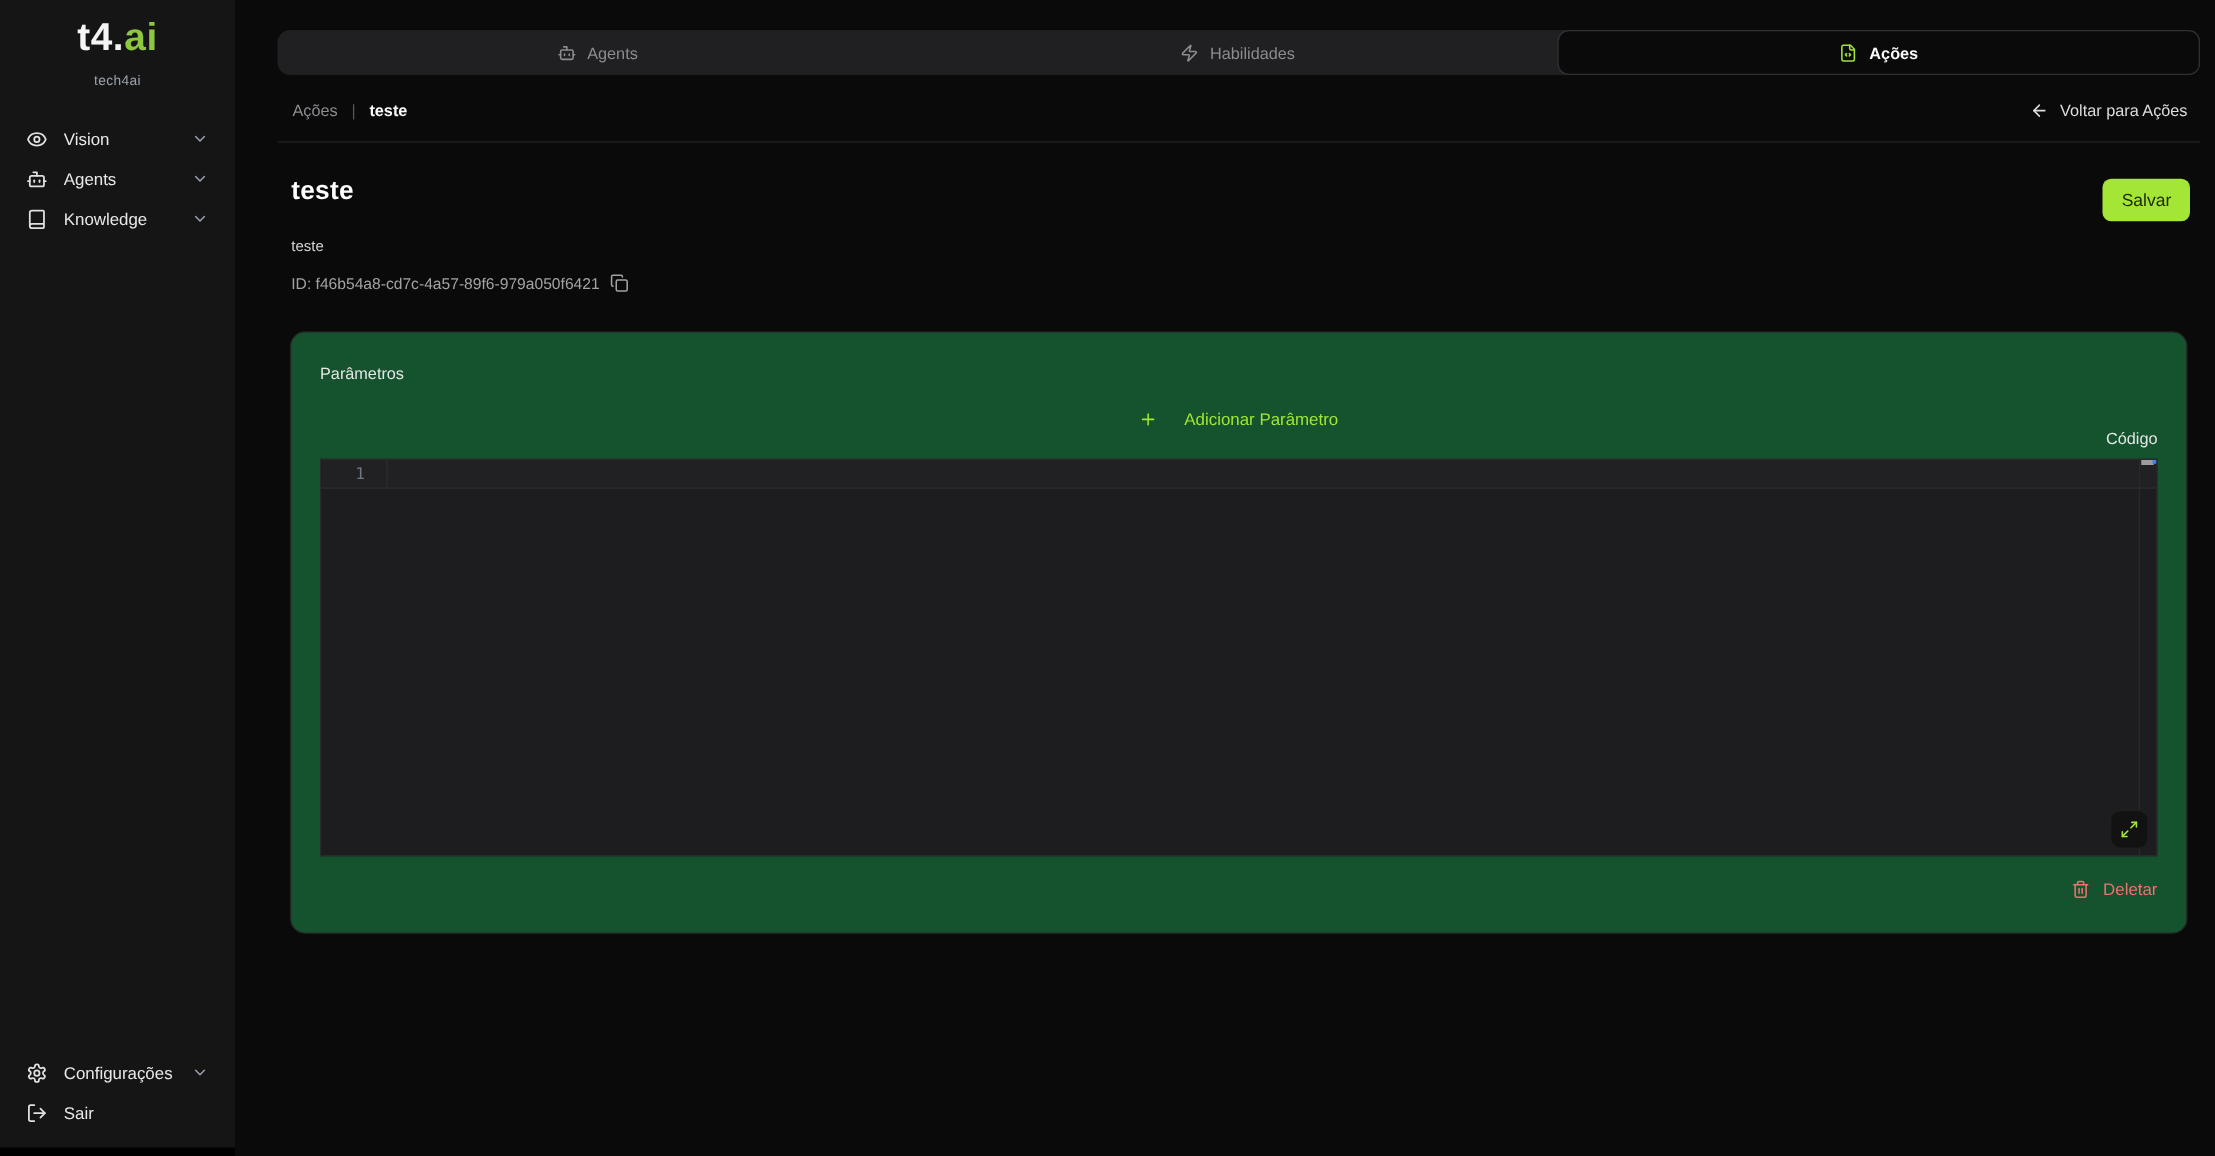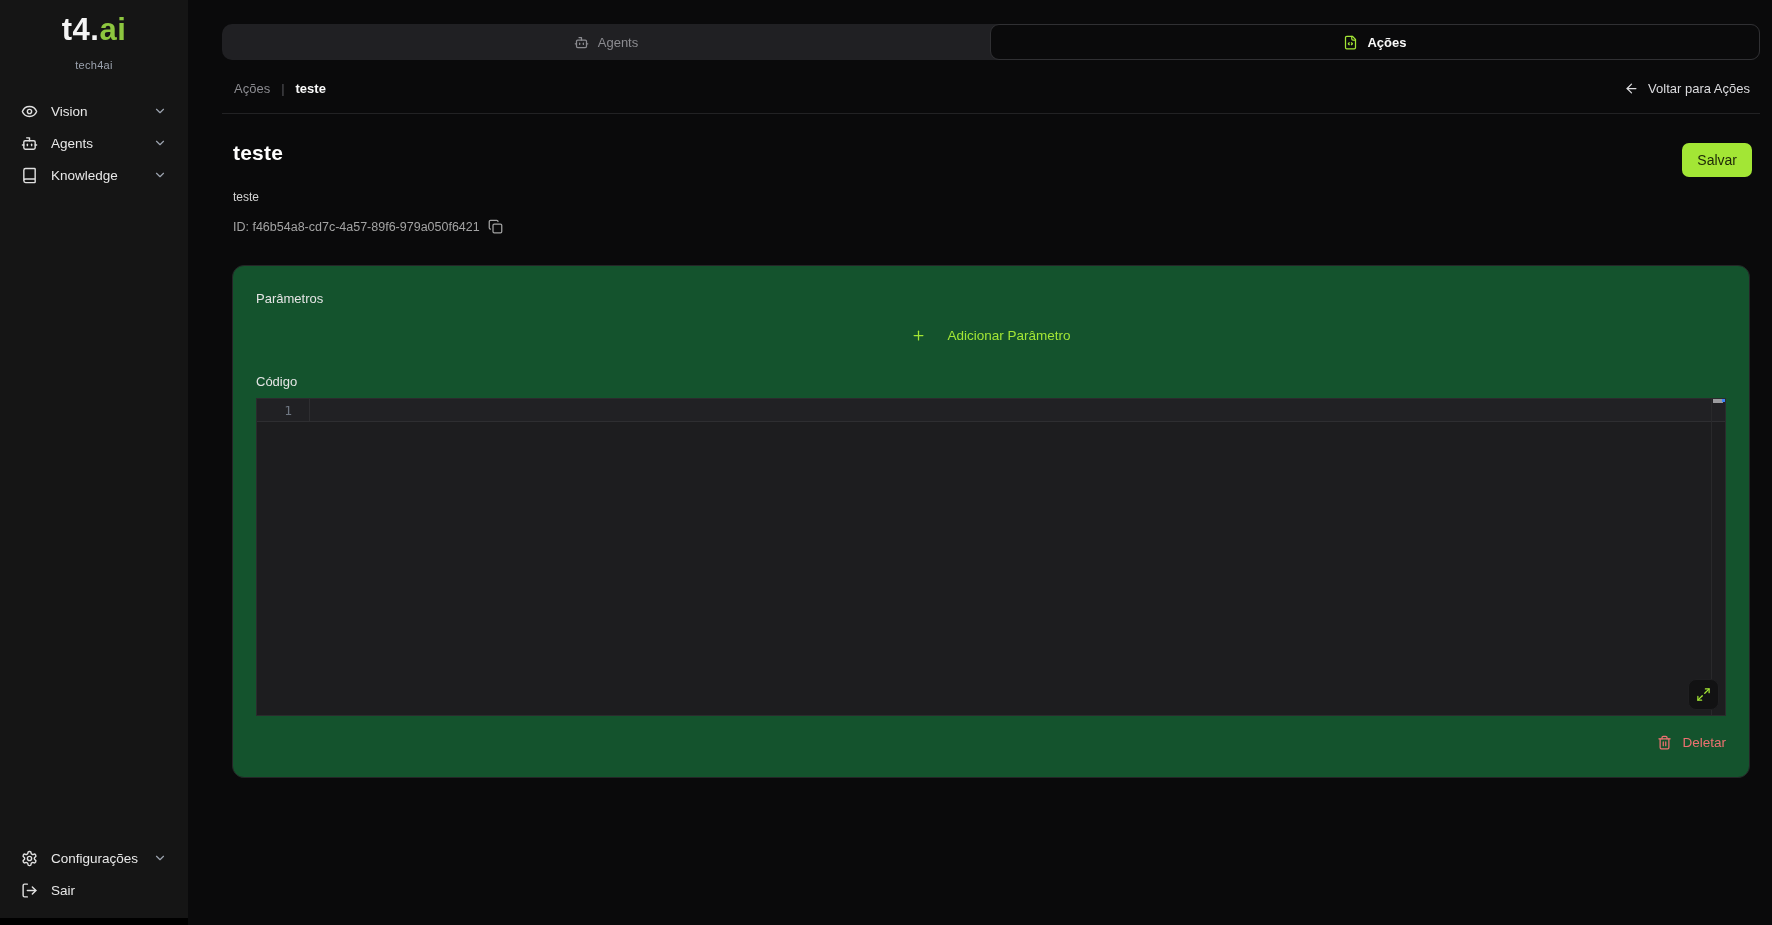--- a/index.html
+++ b/index.html
@@ -76,21 +76,21 @@
   .copy-btn svg { width: 15px; height: 15px; }
 
   .card {
     margin: 31px 22px 0 44px; background: #14532d; border: 1px solid #252527; border-radius: 12px;
     padding: 25px 23px 27px 23px;
   }
   .params-label { font-size: 13px; color: #e5e5e5; }
   .add-param-row { margin-top: 22px; display: flex; justify-content: center; }
   .add-param { display: inline-flex; align-items: center; gap: 21px; color: #a3e635; font-size: 13.5px; cursor: pointer; }
   .add-param svg { width: 15px; height: 15px; }
-  .code-label { margin-top: 31px; font-size: 13px; color: #e5e5e5; }
+  .code-label { font-size: 13px; color: #e5e5e5; text-align: right; }
 
   .editor {
     margin-top: 9px; position: relative; height: 318px;
     background: #1d1d1f; border: 1px solid #2b2b2d;
   }
   .editor-line { display: flex; height: 23px; background: #212124; border-bottom: 1px solid #2e2e31; }
   .gutter {
     width: 53px; border-right: 1px solid #2e2e31; color: #6e7681;
     font-family: "DejaVu Sans Mono", monospace; font-size: 13px;
     display: flex; align-items: center; justify-content: flex-end; padding-right: 17px;
@@ -203,20 +203,28 @@
         <svg viewBox="0 0 24 24" class="ic">
             <path d="M12 8V4H8"></path>
             <rect width="16" height="12" x="4" y="8" rx="2"></rect>
             <path d="M2 14h2"></path>
             <path d="M20 14h2"></path>
             <path d="M15 13v2"></path>
             <path d="M9 13v2"></path>
           </svg>
       </span>
       <span>Agents</span>
+    </div>
+    <div class="tab">
+      <span class="tab-icon">
+        <svg viewBox="0 0 24 24" class="ic">
+            <path d="M4 14a1 1 0 0 1-.78-1.63l9.9-10.2a.5.5 0 0 1 .86.46l-1.92 6.02A1 1 0 0 0 13 10h7a1 1 0 0 1 .78 1.63l-9.9 10.2a.5.5 0 0 1-.86-.46l1.92-6.02A1 1 0 0 0 11 14z"></path>
+          </svg>
+      </span>
+      <span>Habilidades</span>
     </div>
     <div class="tab active">
       <span class="tab-icon">
         <svg viewBox="0 0 24 24" class="ic">
             <path d="M15 2H6a2 2 0 0 0-2 2v16a2 2 0 0 0 2 2h12a2 2 0 0 0 2-2V7z"></path>
             <path d="M14 2v4a2 2 0 0 0 2 2h4"></path>
             <path d="m10 12.5-1.5 1.5 1.5 1.5"></path>
             <path d="m13.5 15.5 1.5-1.5-1.5-1.5"></path>
           </svg>
       </span>

